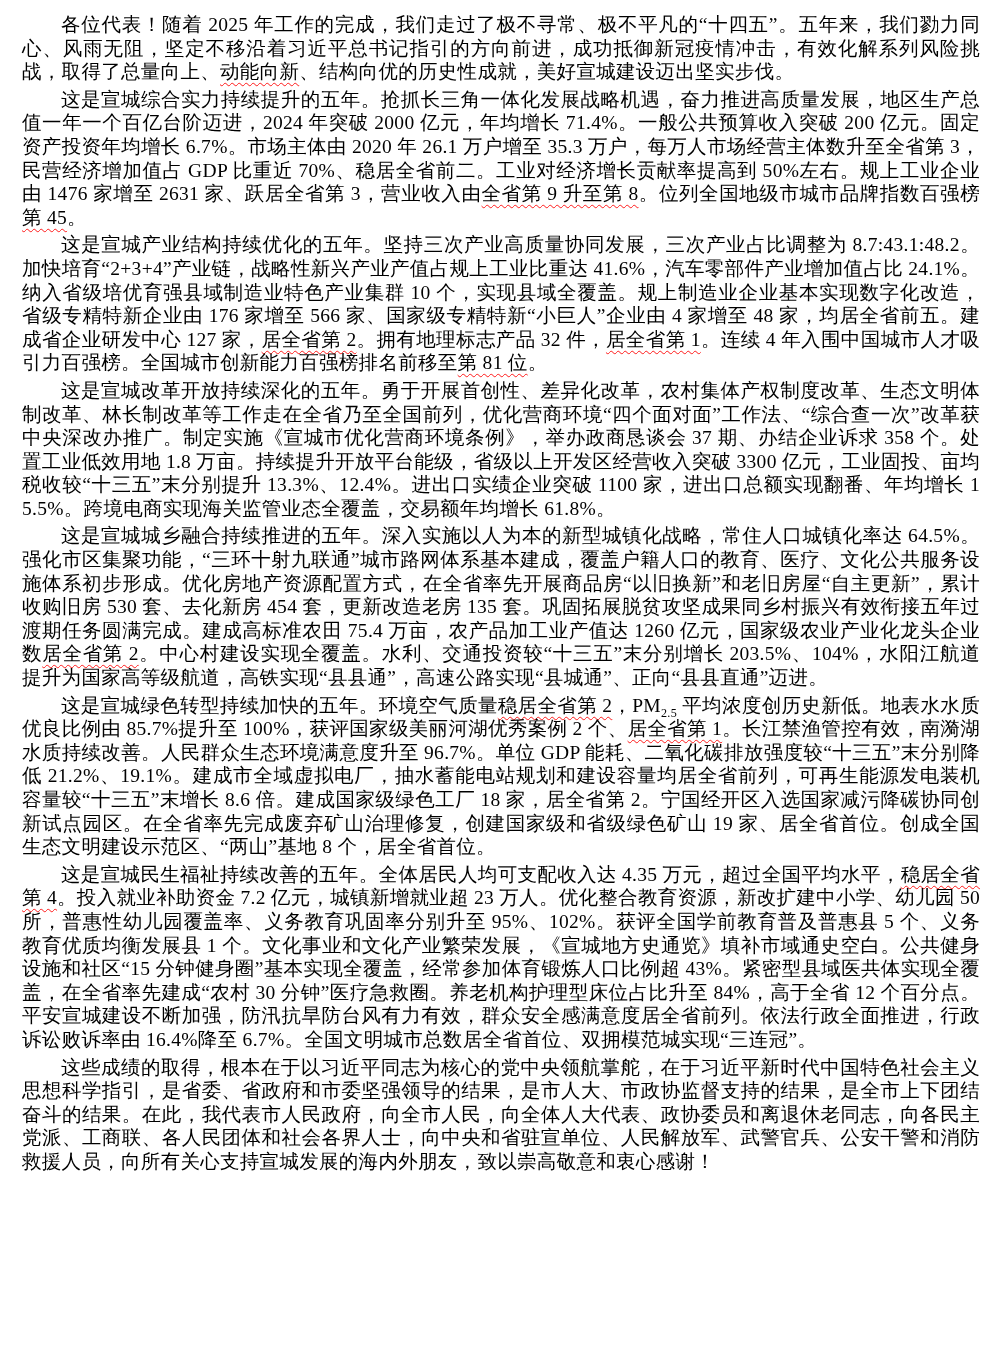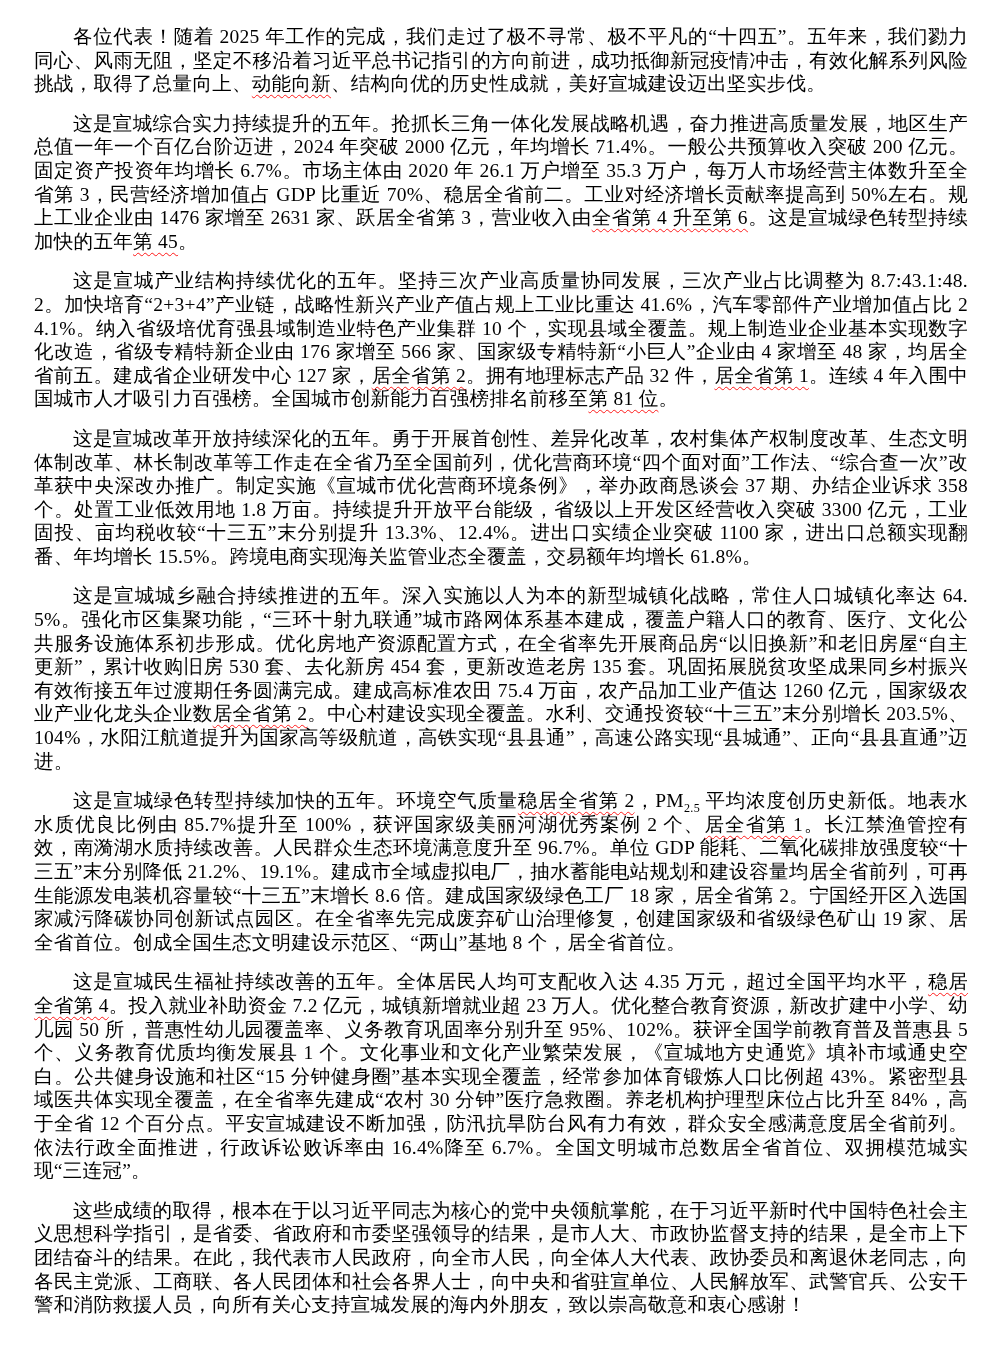--- a/index.html
+++ b/index.html
@@ -10,21 +10,21 @@
   body {
     width: 1000px;
     min-height: 1362px;
     color: #000000;
     font-family: "Liberation Serif", "DejaVu Serif", serif;
   }
   .doc {
     padding: 9px 16px 12px 18px;
   }
   .doc p {
-    margin: 16px;
+    margin: 4px;
     font-size: 19.5px;
     line-height: 23.6px;
     text-align: justify;
     text-justify: inter-ideograph;
     text-indent: 2em;
     letter-spacing: 0.3px;
     word-break: break-all;
   }
   .squiggle {
     text-decoration: underline;
@@ -37,21 +37,21 @@
     font-size: 0.62em;
     line-height: 0;
   }
 </style>
 </head>
 <body>
 
 <div class="doc">
   <div>
       <p><span>各位代表！随着 2025 年工作的完成，我们走过了极不寻常、极不平凡的“十四五”。五年来，我们勠力同心、风雨无阻，坚定不移沿着习近平总书记指引的方向前进，成功抵御新冠疫情冲击，有效化解系列风险挑战，取得了总量向上、</span><span class="squiggle">动能向新</span><span>、结构向优的历史性成就，美好宣城建设迈出坚实步伐。</span></p>
-      <p><span>这是宣城综合实力持续提升的五年。抢抓长三角一体化发展战略机遇，奋力推进高质量发展，地区生产总值一年一个百亿台阶迈进，2024 年突破 2000 亿元，年均增长 71.4%。一般公共预算收入突破 200 亿元。固定资产投资年均增长 6.7%。市场主体由 2020 年 26.1 万户增至 35.3 万户，每万人市场经营主体数升至全省第 3，民营经济增加值占 GDP 比重近 70%、稳居全省前二。工业对经济增长贡献率提高到 50%左右。规上工业企业由 1476 家增至 2631 家、跃居全省第 3，营业收入由</span><span class="squiggle">全省第 4 升至第 6</span><span>。这是宣城绿色转型持续加快的五年</span><span class="squiggle">第 45</span><span>。</span></p>
+      <p><span>这是宣城综合实力持续提升的五年。抢抓长三角一体化发展战略机遇，奋力推进高质量发展，地区生产总值一年一个百亿台阶迈进，2024 年突破 2000 亿元，年均增长 71.4%。一般公共预算收入突破 200 亿元。固定资产投资年均增长 6.7%。市场主体由 2020 年 26.1 万户增至 35.3 万户，每万人市场经营主体数升至全省第 3，民营经济增加值占 GDP 比重近 70%、稳居全省前二。工业对经济增长贡献率提高到 50%左右。规上工业企业由 1476 家增至 2631 家、跃居全省第 3，营业收入由</span><span class="squiggle">全省第 9 升至第 8</span><span>。位列全国地级市城市品牌指数百强榜</span><span class="squiggle">第 45</span><span>。</span></p>
       <p><span>这是宣城产业结构持续优化的五年。坚持三次产业高质量协同发展，三次产业占比调整为 8.7:43.1:48.2。加快培育“2+3+4”产业链，战略性新兴产业产值占规上工业比重达 41.6%，汽车零部件产业增加值占比 24.1%。纳入省级培优育强县域制造业特色产业集群 10 个，实现县域全覆盖。规上制造业企业基本实现数字化改造，省级专精特新企业由 176 家增至 566 家、国家级专精特新“小巨人”企业由 4 家增至 48 家，均居全省前五。建成省企业研发中心 127 家，</span><span class="squiggle">居全省第 2</span><span>。拥有地理标志产品 32 件，</span><span class="squiggle">居全省第 1</span><span>。连续 4 年入围中国城市人才吸引力百强榜。全国城市创新能力百强榜排名前移至</span><span class="squiggle">第 81 位</span><span>。</span></p>
       <p><span>这是宣城改革开放持续深化的五年。勇于开展首创性、差异化改革，农村集体产权制度改革、生态文明体制改革、林长制改革等工作走在全省乃至全国前列，优化营商环境“四个面对面”工作法、“综合查一次”改革获中央深改办推广。制定实施《宣城市优化营商环境条例》，举办政商恳谈会 37 期、办结企业诉求 358 个。处置工业低效用地 1.8 万亩。持续提升开放平台能级，省级以上开发区经营收入突破 3300 亿元，工业固投、亩均税收较“十三五”末分别提升 13.3%、12.4%。进出口实绩企业突破 1100 家，进出口总额实现翻番、年均增长 15.5%。跨境电商实现海关监管业态全覆盖，交易额年均增长 61.8%。</span></p>
       <p><span>这是宣城城乡融合持续推进的五年。深入实施以人为本的新型城镇化战略，常住人口城镇化率达 64.5%。强化市区集聚功能，“三环十射九联通”城市路网体系基本建成，覆盖户籍人口的教育、医疗、文化公共服务设施体系初步形成。优化房地产资源配置方式，在全省率先开展商品房“以旧换新”和老旧房屋“自主更新”，累计收购旧房 530 套、去化新房 454 套，更新改造老房 135 套。巩固拓展脱贫攻坚成果同乡村振兴有效衔接五年过渡期任务圆满完成。建成高标准农田 75.4 万亩，农产品加工业产值达 1260 亿元，国家级农业产业化龙头企业数</span><span class="squiggle">居全省第 2</span><span>。中心村建设实现全覆盖。水利、交通投资较“十三五”末分别增长 203.5%、104%，水阳江航道提升为国家高等级航道，高铁实现“县县通”，高速公路实现“县城通”、正向“县县直通”迈进。</span></p>
       <p><span>这是宣城绿色转型持续加快的五年。环境空气质量</span><span class="squiggle">稳居全省第 2</span><span>，PM</span><sub class="pm-sub">2.5</sub><span> 平均浓度创历史新低。地表水水质优良比例由 85.7%提升至 100%，获评国家级美丽河湖优秀案例 2 个、</span><span class="squiggle">居全省第 1</span><span>。长江禁渔管控有效，南漪湖水质持续改善。人民群众生态环境满意度升至 96.7%。单位 GDP 能耗、二氧化碳排放强度较“十三五”末分别降低 21.2%、19.1%。建成市全域虚拟电厂，抽水蓄能电站规划和建设容量均居全省前列，可再生能源发电装机容量较“十三五”末增长 8.6 倍。建成国家级绿色工厂 18 家，居全省第 2。宁国经开区入选国家减污降碳协同创新试点园区。在全省率先完成废弃矿山治理修复，创建国家级和省级绿色矿山 19 家、居全省首位。创成全国生态文明建设示范区、“两山”基地 8 个，居全省首位。</span></p>
       <p><span>这是宣城民生福祉持续改善的五年。全体居民人均可支配收入达 4.35 万元，超过全国平均水平，</span><span class="squiggle">稳居全省第 4</span><span>。投入就业补助资金 7.2 亿元，城镇新增就业超 23 万人。优化整合教育资源，新改扩建中小学、幼儿园 50 所，普惠性幼儿园覆盖率、义务教育巩固率分别升至 95%、102%。获评全国学前教育普及普惠县 5 个、义务教育优质均衡发展县 1 个。文化事业和文化产业繁荣发展，《宣城地方史通览》填补市域通史空白。公共健身设施和社区“15 分钟健身圈”基本实现全覆盖，经常参加体育锻炼人口比例超 43%。紧密型县域医共体实现全覆盖，在全省率先建成“农村 30 分钟”医疗急救圈。养老机构护理型床位占比升至 84%，高于全省 12 个百分点。平安宣城建设不断加强，防汛抗旱防台风有力有效，群众安全感满意度居全省前列。依法行政全面推进，行政诉讼败诉率由 16.4%降至 6.7%。全国文明城市总数居全省首位、双拥模范城实现“三连冠”。</span></p>
       <p><span>这些成绩的取得，根本在于以习近平同志为核心的党中央领航掌舵，在于习近平新时代中国特色社会主义思想科学指引，是省委、省政府和市委坚强领导的结果，是市人大、市政协监督支持的结果，是全市上下团结奋斗的结果。在此，我代表市人民政府，向全市人民，向全体人大代表、政协委员和离退休老同志，向各民主党派、工商联、各人民团体和社会各界人士，向中央和省驻宣单位、人民解放军、武警官兵、公安干警和消防救援人员，向所有关心支持宣城发展的海内外朋友，致以崇高敬意和衷心感谢！</span></p>
     </div>
 </div>
 
 </body></html>

